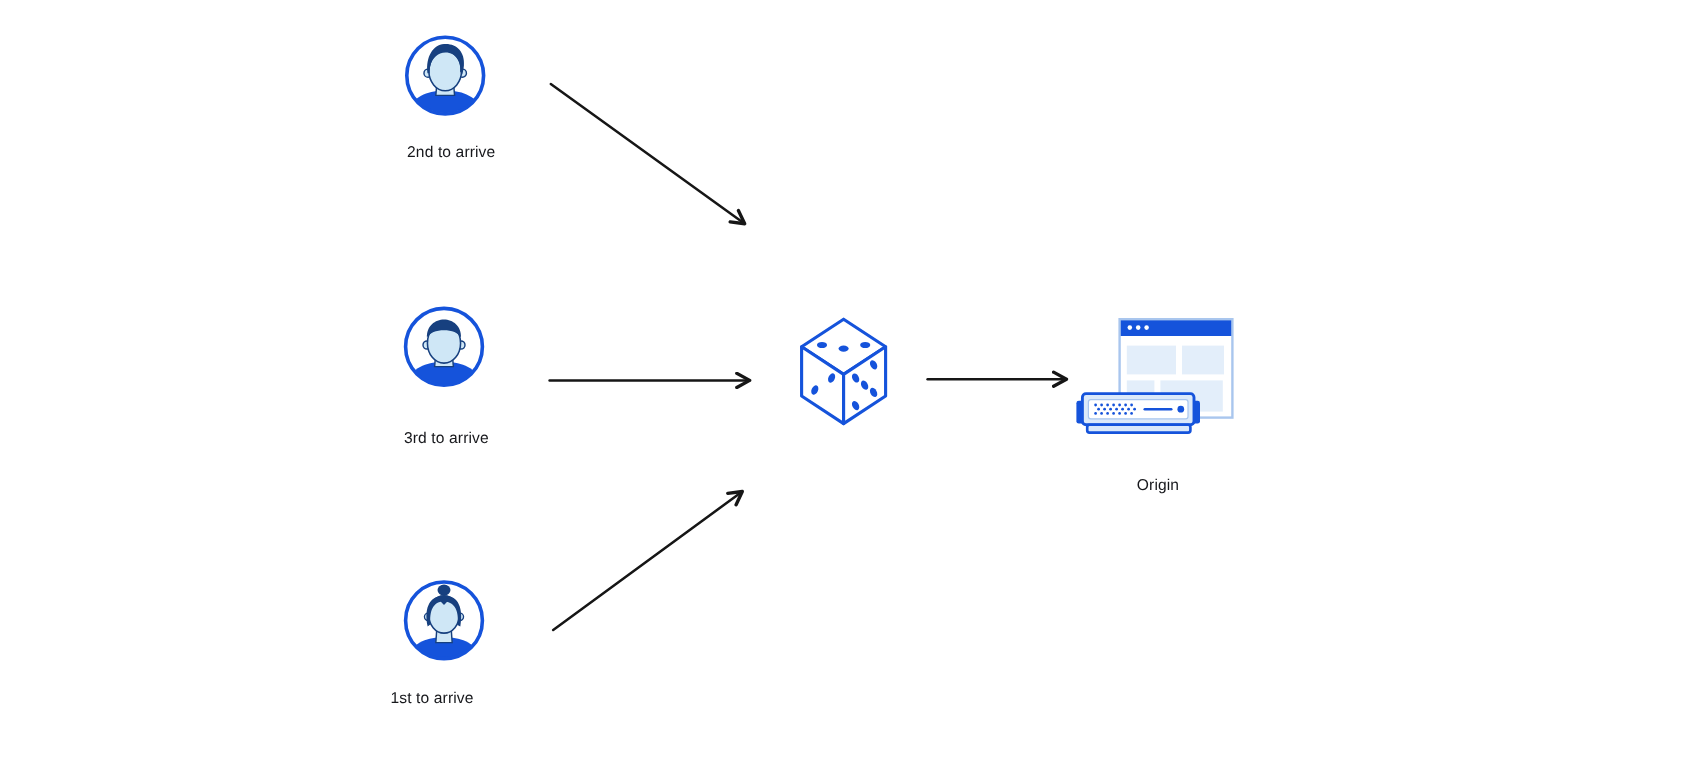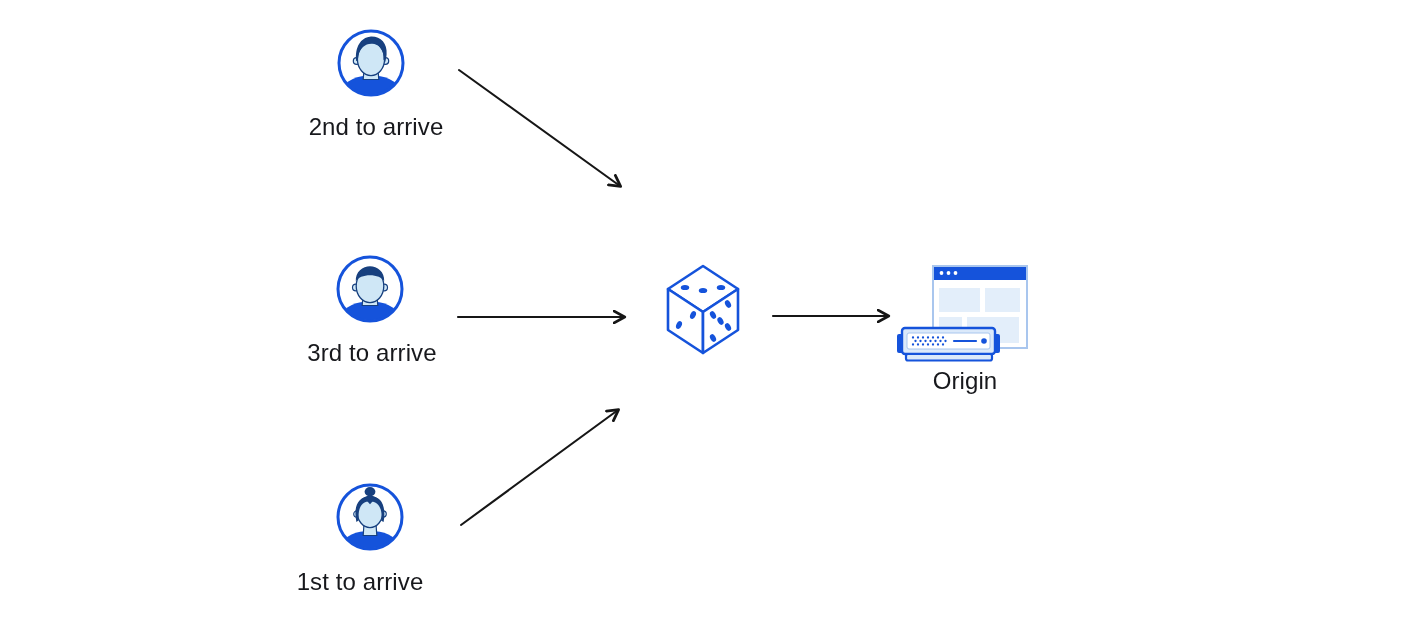--- a/index.html
+++ b/index.html
@@ -17,21 +17,21 @@
   body{
     width:1405px;height:633px;background:var(--bg);
     font-family:"Liberation Sans", sans-serif;
     position:relative;overflow:hidden;
   }
   .canvas{position:absolute;inset:0;}
   .canvas svg{position:absolute;left:0;top:0;}
   .node-label{
     position:absolute;
     transform:translateX(-50%);
-    font-size:24px;
+    font-size:13px;
     line-height:22px;
     color:var(--text);
     white-space:nowrap;
     letter-spacing:.1px;
   }
   
   .f-primary{fill:var(--primary);}
   .s-primary{stroke:var(--primary);}
   .f-navy{fill:var(--navy);}
   .s-navy{stroke:var(--navy);}
@@ -171,16 +171,16 @@
             <circle cx="943" cy="344.5" r="1.15" class="f-primary"></circle>
         </g>
         <line x1="954" y1="341" x2="976" y2="341" class="s-primary" stroke-width="2.2" stroke-linecap="round"></line>
         <circle cx="984" cy="341" r="2.8" class="f-primary"></circle>
         <rect x="906" y="354" width="86" height="6.5" rx="2" class="f-server s-primary" stroke-width="2.2"></rect>
       </g>
     </g>
   </svg>
 
   <div class="node-label" style="left:376px;top:116px">2nd to arrive</div>
-  <div class="node-label" style="left:372px;top:342px">3rd to arrive</div>
+  <div class="node-label" style="left:372px;top:354px">3rd to arrive</div>
   <div class="node-label" style="left:360px;top:571px">1st to arrive</div>
-  <div class="node-label" style="left:965px;top:370px">Origin</div>
+  <div class="node-label" style="left:965px;top:393px">Origin</div>
 </div>
 
 </body></html>

